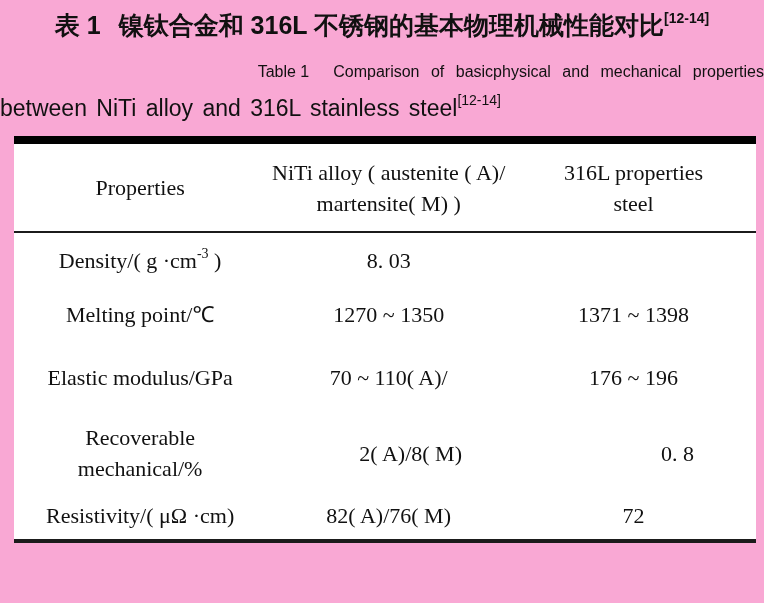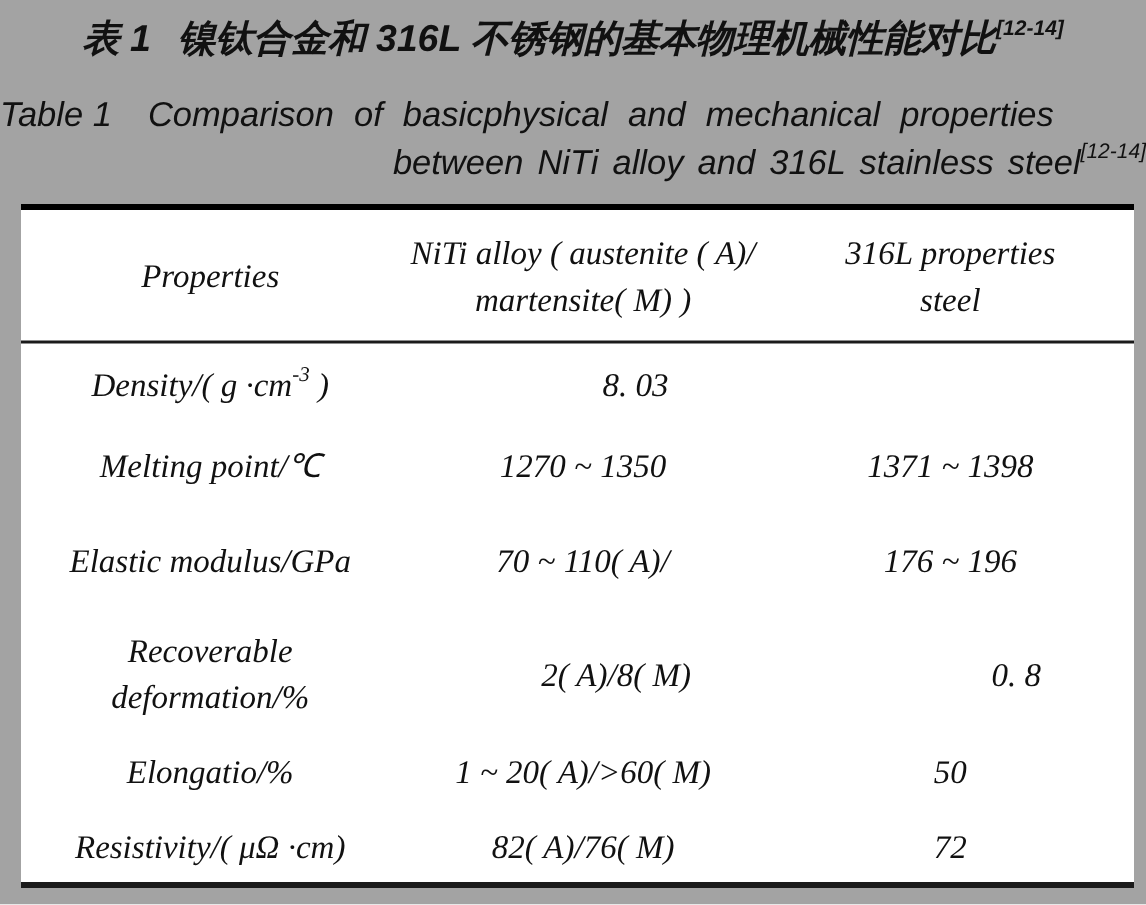--- a/index.html
+++ b/index.html
@@ -3,85 +3,85 @@
 <meta charset="utf-8">
 <style>
   * { margin: 0; padding: 0; box-sizing: border-box; }
   html, body { background: #ffffff; }
   body {
     width: 764px; height: 603px;
     font-family: "Liberation Serif", serif;
     color: #111111;
     overflow: hidden;
   }
-  .page { position: relative; width: 764px; height: 603px; background: #a3a3a3; font-style: italic; }
+  .page { position: relative; width: 764px; height: 603px; background: #f9a8d4; }
 
   
   .caption-cn {
     position: absolute; top: 9px; left: 0; width: 100%;
     text-align: center;
     font-family: "Liberation Sans", sans-serif;
     font-weight: bold;
     font-size: 25px;
     white-space: nowrap;
   }
   .caption-cn .cap-label { margin-right: 18px; }
   .caption-en-1 {
     position: absolute; top: 63px; left: 0; width: 100%;
-    text-align: left;
+    text-align: right;
     font-family: "Liberation Sans", sans-serif;
-    font-size: 23px;
+    font-size: 16px;
     white-space: nowrap;
   }
   .caption-en-1 .cap-label { margin-right: 24px; }
   .caption-en-1 .cap-text { word-spacing: 7px; }
   .caption-en-2 {
     position: absolute; top: 95px; left: 0; width: 100%;
-    text-align: right;
+    text-align: left;
     font-family: "Liberation Sans", sans-serif;
     font-size: 23px;
     white-space: nowrap;
   }
   .caption-en-2 .cap-text { word-spacing: 3px; }
 
   sup.cite, sup.unit-sup {
     font-size: 14px;
     position: relative;
     top: -2px;
     vertical-align: super;
     line-height: 0;
   }
 
   
   .tbl {
     position: absolute;
     left: 14px; top: 136px;
     width: 742px;
-    border-top: 4px solid #000000;
+    border-top: 8px solid #000000;
     border-bottom: 4px solid #1b1b1b;
     background: #ffffff;
   }
   .trow {
     display: grid;
     grid-template-columns: 34% 33% 33%;
   }
   .thead { height: 89px; border-bottom: 2px solid #1b1b1b; }
   .cell {
     display: flex;
     flex-direction: column;
     justify-content: center;
     align-items: center;
     text-align: center;
     font-size: 22px;
     line-height: 31px;
     white-space: nowrap;
     overflow: visible;
   }
   .cell .ln { display: block; }
-  .row-density     { height: 55px; gap: 35px; }
+  .row-density     { height: 55px; }
   .row-melting     { height: 52px; }
   .row-elastic     { height: 74px; }
   .row-elastic .cell { line-height: 35px; }
   .row-recoverable { height: 78px; gap: 22px; }
   .row-elongation  { height: 53px; }
   .row-resistivity { height: 47px; }
 </style>
 </head>
 <body>
 
@@ -144,41 +144,30 @@
         <span class="ln">70 ~ 110( A)/</span>
       </div>
       <div class="cell">
         <span class="ln">176 ~ 196</span>
       </div>
     </div>
 
     <div class="trow row-recoverable">
       <div class="cell">
         <span class="ln">Recoverable</span>
-        <span class="ln">deformation/%</span>
+        <span class="ln">mechanical/%</span>
       </div>
       <div class="cell">
         <span class="ln">2( A)/8( M)</span>
       </div>
       <div class="cell">
         <span class="ln">0. 8</span>
       </div>
     </div>
 
-    <div class="trow row-elongation">
-      <div class="cell">
-        <span class="ln">Elongatio/%</span>
-      </div>
-      <div class="cell">
-        <span class="ln">1 ~ 20( A)/&gt;60( M)</span>
-      </div>
-      <div class="cell">
-        <span class="ln">50</span>
-      </div>
-    </div>
 
     <div class="trow row-resistivity">
       <div class="cell">
         <span class="ln">Resistivity/( μΩ ·cm)</span>
       </div>
       <div class="cell">
         <span class="ln">82( A)/76( M)</span>
       </div>
       <div class="cell">
         <span class="ln">72</span>

